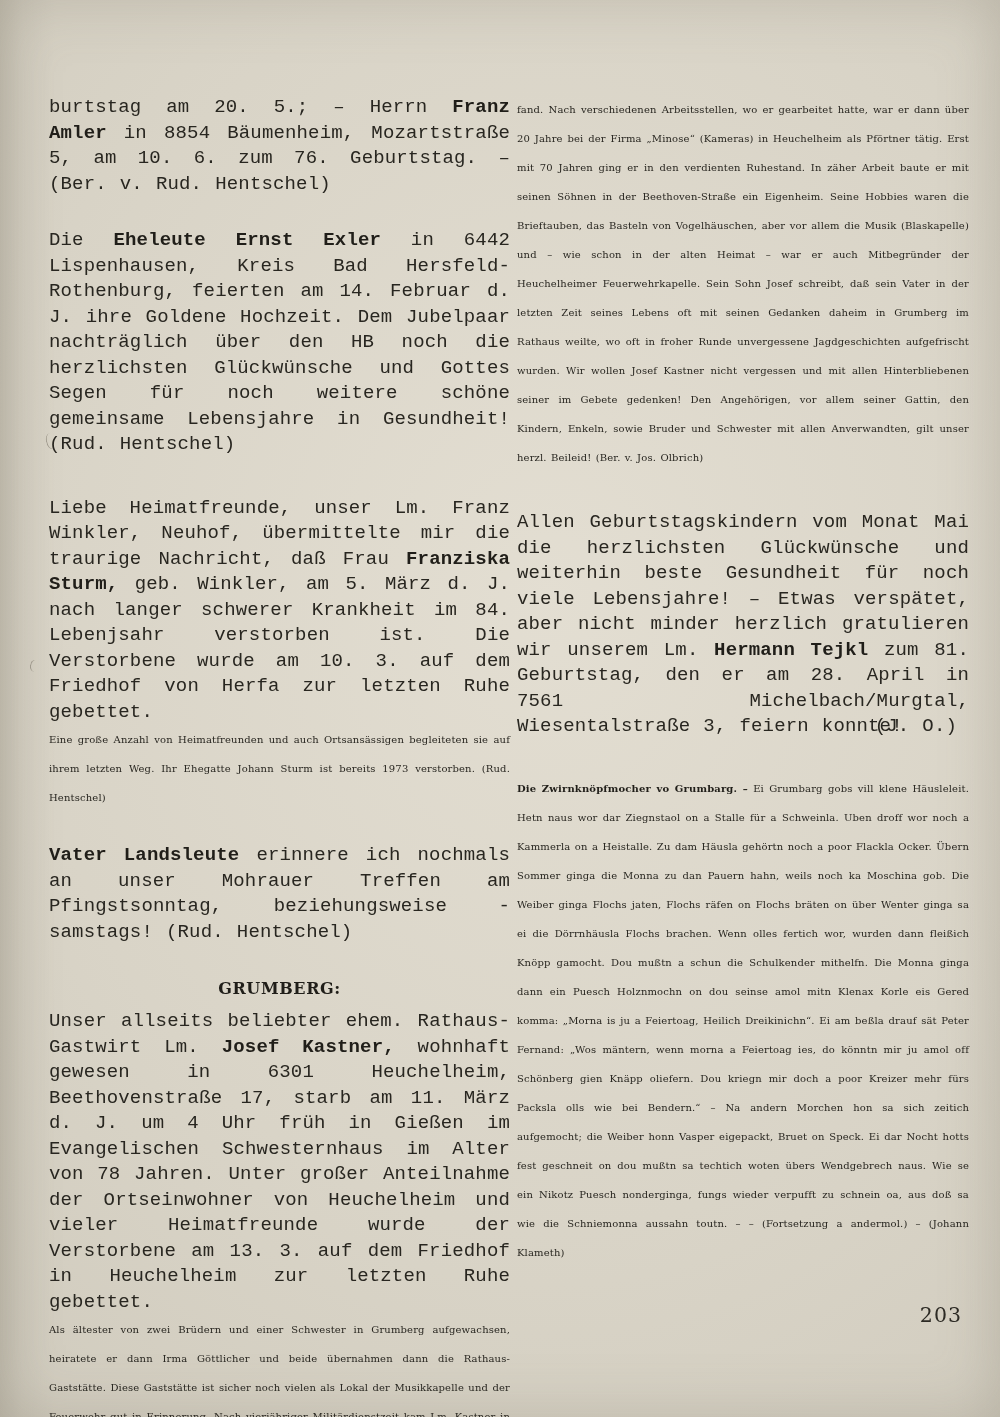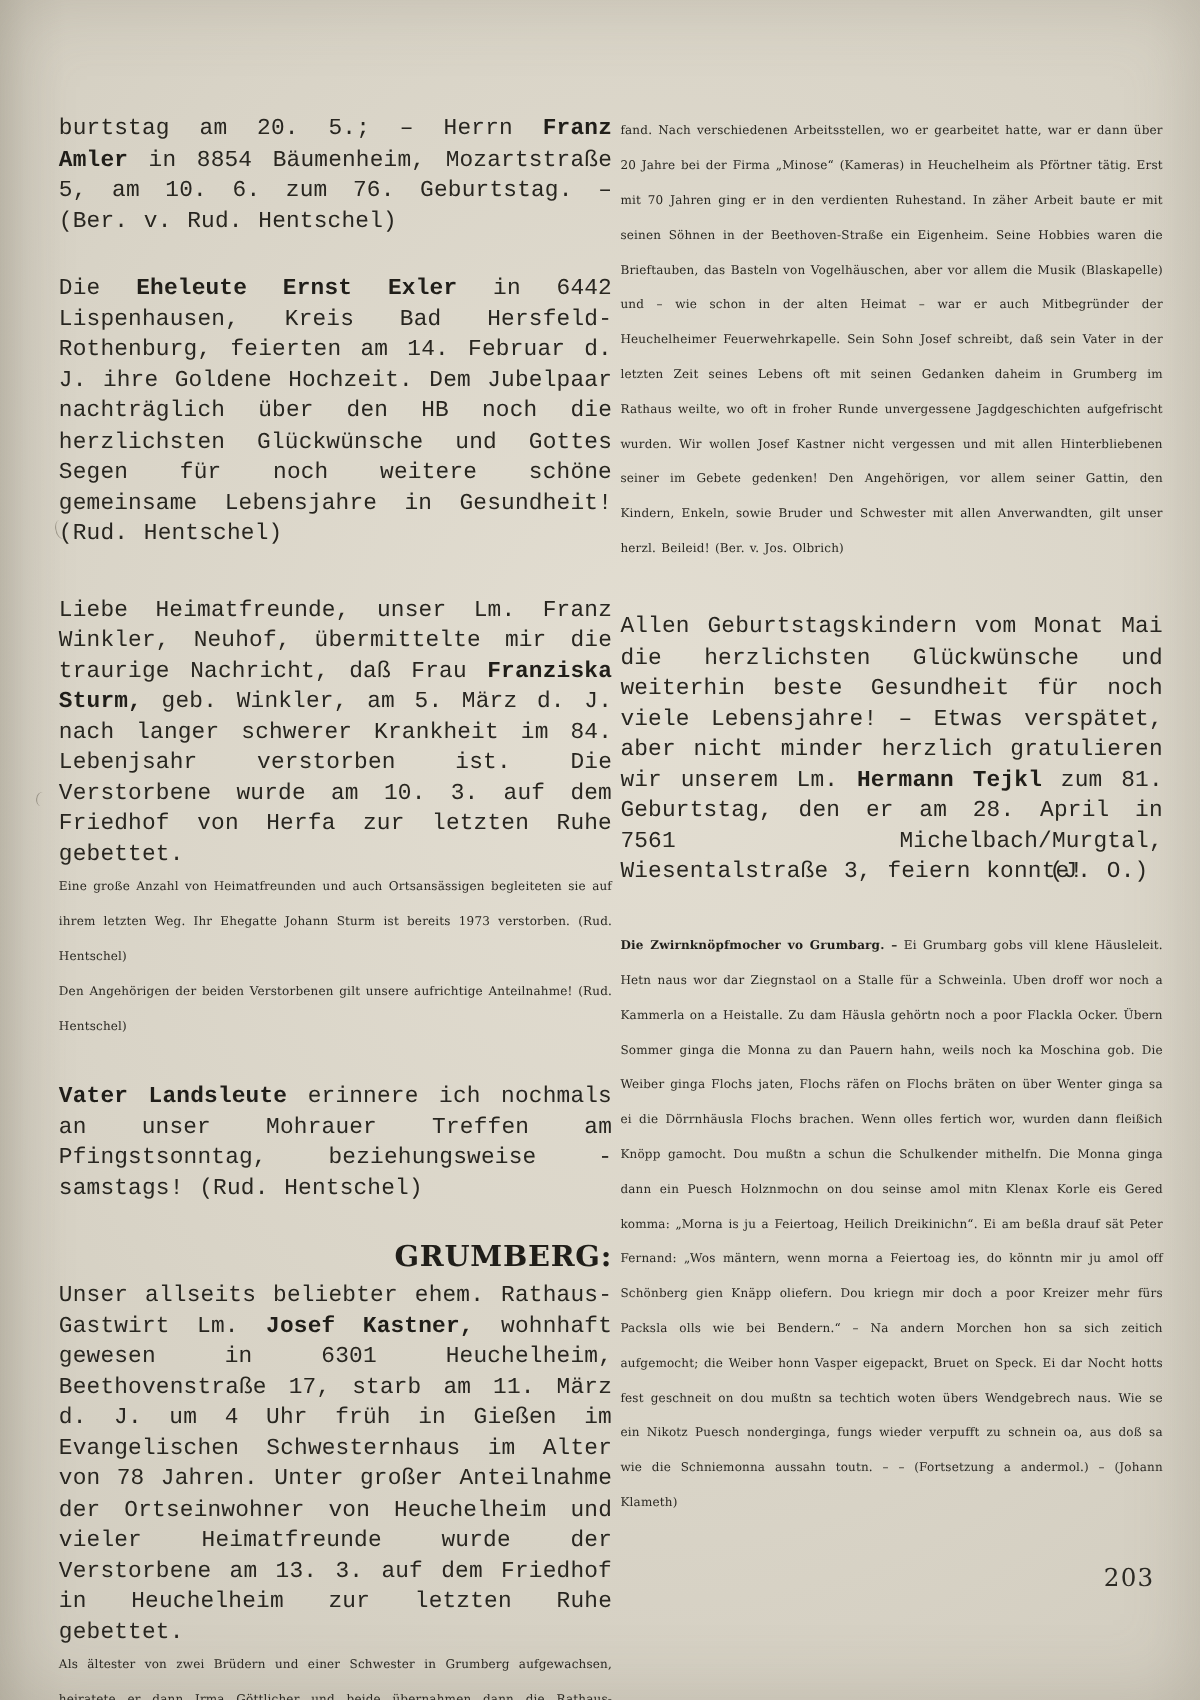--- a/index.html
+++ b/index.html
@@ -31,21 +31,21 @@
   .col-left  { left: 49px;  width: 461px; }
   .col-right { left: 517px; width: 452px; }
 
   .blk {
     position: relative;
     margin: 0;
     letter-spacing: 0.15px;
   }
   .style-main    { font-size: 19px;   line-height: 25.5px; word-spacing: 1.5px; font-family: Liberation Mono, monospace; }
   .style-small   { font-size: 10px; line-height: 29px; word-spacing: 1px; }
-  .style-heading { font-size: 24px;   line-height: 26px; font-weight: bold; letter-spacing: 0.6px; text-align: right; }
+  .style-heading { font-size: 16px;   line-height: 26px; font-weight: bold; letter-spacing: 0.6px; text-align: center; }
 
   .gap-none { margin-top: 0; }
   .gap-s    { margin-top: 7px; }
   .gap-m    { margin-top: 31px; }
   .gap-l    { margin-top: 38px; }
   .gap-xl   { margin-top: 34px; }
 
   .blk b { font-weight: bold; color: #201e19; }
 
   .corner {
@@ -79,21 +79,20 @@
 
 <div class="page">
   <span class="paper-mark mark-1"></span>
   <span class="paper-mark mark-2"></span>
 
   <div class="col col-left">
       <p class="blk style-main gap-none"><span>burtstag am 20. 5.; – Herrn </span><b>Franz Amler</b><span> in 8854 Bäumenheim, Mozartstraße 5, am 10. 6. zum 76. Geburtstag. – (Ber. v. Rud. Hentschel)</span></p>
       <p class="blk style-main gap-m"><span>Die </span><b>Eheleute Ernst Exler</b><span> in 6442 Lispenhausen, Kreis Bad Hersfeld-Rothenburg, feierten am 14. Februar d. J. ihre Goldene Hochzeit. Dem Jubelpaar nachträglich über den HB noch die herzlichsten Glückwünsche und Gottes Segen für noch weitere schöne gemeinsame Lebensjahre in Gesundheit! (Rud. Hentschel)</span></p>
       <p class="blk style-main gap-l"><span>Liebe Heimatfreunde, unser Lm. Franz Winkler, Neuhof, übermittelte mir die traurige Nachricht, daß Frau </span><b>Franziska Sturm,</b><span> geb. Winkler, am 5. März d. J. nach langer schwerer Krankheit im 84. Lebenjsahr verstorben ist. Die Verstorbene wurde am 10. 3. auf dem Friedhof von Herfa zur letzten Ruhe gebettet.</span></p>
       <p class="blk style-small gap-none"><span>Eine große Anzahl von Heimatfreunden und auch Ortsansässigen begleiteten sie auf ihrem letzten Weg. Ihr Ehegatte Johann Sturm ist bereits 1973 verstorben. (Rud. Hentschel)</span></p>
-      <p class="blk style-small gap-none"><span>Den Angehörigen der beiden Verstorbenen gilt unsere aufrichtige Anteilnahme! (Rud. Hentschel)</span></p>
       <p class="blk style-main gap-m"><b>Vater Landsleute</b><span> erinnere ich nochmals an unser Mohrauer Treffen am Pfingstsonntag, beziehungsweise -samstags! (Rud. Hentschel)</span></p>
       <p class="blk style-heading gap-m"><b>GRUMBERG:</b></p>
       <p class="blk style-main gap-s"><span>Unser allseits beliebter ehem. Rathaus-Gastwirt Lm. </span><b>Josef Kastner,</b><span> wohnhaft gewesen in 6301 Heuchelheim, Beethovenstraße 17, starb am 11. März d. J. um 4 Uhr früh in Gießen im Evangelischen Schwesternhaus im Alter von 78 Jahren. Unter großer Anteilnahme der Ortseinwohner von Heuchelheim und vieler Heimatfreunde wurde der Verstorbene am 13. 3. auf dem Friedhof in Heuchelheim zur letzten Ruhe gebettet.</span></p>
       <p class="blk style-small gap-none"><span>Als ältester von zwei Brüdern und einer Schwester in Grumberg aufgewachsen, heiratete er dann Irma Göttlicher und beide übernahmen dann die Rathaus-Gaststätte. Diese Gaststätte ist sicher noch vielen als Lokal der Musikkapelle und der Feuerwehr gut in Erinnerung. Nach vierjähriger Militärdienstzeit kam Lm. Kastner in St. Georgen/Kärnten in britische Gefangenschaft. Erst 1948 traf er bei seiner 1946 aus der Heimat vertriebenen Familie ein, die in Heuchelheim dann eine neue Heimat</span></p>
     </div>
   <div class="col col-right">
       <p class="blk style-small gap-none"><span>fand. Nach verschiedenen Arbeitsstellen, wo er gearbeitet hatte, war er dann über 20 Jahre bei der Firma „Minose“ (Kameras) in Heuchelheim als Pförtner tätig. Erst mit 70 Jahren ging er in den verdienten Ruhestand. In zäher Arbeit baute er mit seinen Söhnen in der Beethoven-Straße ein Eigenheim. Seine Hobbies waren die Brieftauben, das Basteln von Vogelhäuschen, aber vor allem die Musik (Blaskapelle) und – wie schon in der alten Heimat – war er auch Mitbegründer der Heuchelheimer Feuerwehrkapelle. Sein Sohn Josef schreibt, daß sein Vater in der letzten Zeit seines Lebens oft mit seinen Gedanken daheim in Grumberg im Rathaus weilte, wo oft in froher Runde unvergessene Jagdgeschichten aufgefrischt wurden. Wir wollen Josef Kastner nicht vergessen und mit allen Hinterbliebenen seiner im Gebete gedenken! Den Angehörigen, vor allem seiner Gattin, den Kindern, Enkeln, sowie Bruder und Schwester mit allen Anverwandten, gilt unser herzl. Beileid! (Ber. v. Jos. Olbrich)</span></p>
       <p class="blk style-main gap-l"><span>Allen Geburtstagskindern vom Monat Mai die herzlichsten Glückwünsche und weiterhin beste Gesundheit für noch viele Lebensjahre! – Etwas verspätet, aber nicht minder herzlich gratulieren wir unserem Lm. </span><b>Hermann Tejkl</b><span> zum 81. Geburtstag, den er am 28. April in 7561 Michelbach/Murgtal, Wiesentalstraße 3, feiern konnte!</span><span class="corner">(J. O.)</span></p>
       <p class="blk style-small gap-xl"><b>Die Zwirnknöpfmocher vo Grumbarg. –</b><span> Ei Grumbarg gobs vill klene Häusleleit. Hetn naus wor dar Ziegnstaol on a Stalle für a Schweinla. Uben droff wor noch a Kammerla on a Heistalle. Zu dam Häusla gehörtn noch a poor Flackla Ocker. Übern Sommer ginga die Monna zu dan Pauern hahn, weils noch ka Moschina gob. Die Weiber ginga Flochs jaten, Flochs räfen on Flochs bräten on über Wenter ginga sa ei die Dörrnhäusla Flochs brachen. Wenn olles fertich wor, wurden dann fleißich Knöpp gamocht. Dou mußtn a schun die Schulkender mithelfn. Die Monna ginga dann ein Puesch Holznmochn on dou seinse amol mitn Klenax Korle eis Gered komma: „Morna is ju a Feiertoag, Heilich Dreikinichn“. Ei am beßla drauf sät Peter Fernand: „Wos mäntern, wenn morna a Feiertoag ies, do könntn mir ju amol off Schönberg gien Knäpp oliefern. Dou kriegn mir doch a poor Kreizer mehr fürs Packsla olls wie bei Bendern.“ – Na andern Morchen hon sa sich zeitich aufgemocht; die Weiber honn Vasper eigepackt, Bruet on Speck. Ei dar Nocht hotts fest geschneit on dou mußtn sa techtich woten übers Wendgebrech naus. Wie se ein Nikotz Puesch nonderginga, fungs wieder verpufft zu schnein oa, aus doß sa wie die Schniemonna aussahn toutn. – – (Fortsetzung a andermol.) – (Johann Klameth)</span></p>
     </div>

